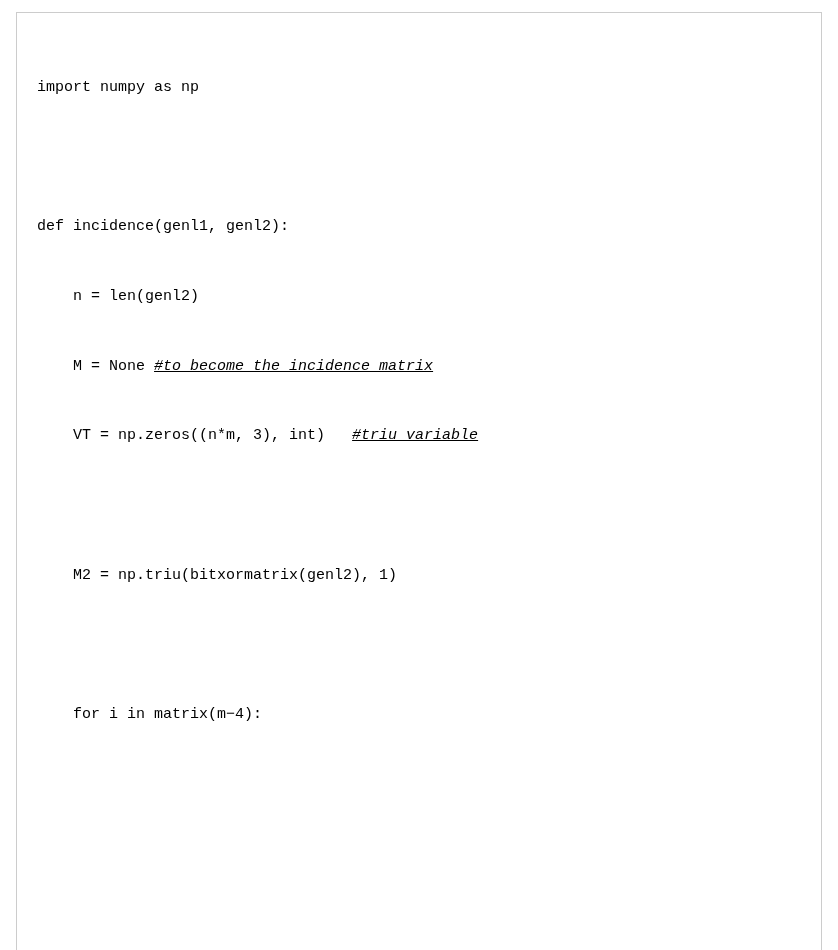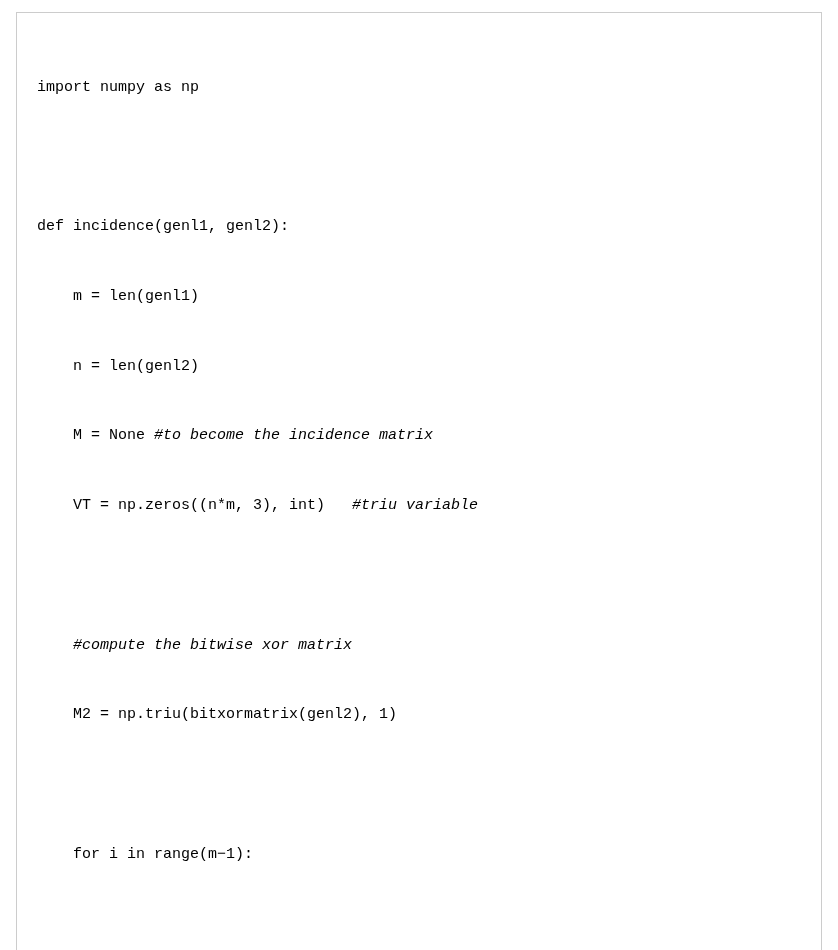--- a/index.html
+++ b/index.html
@@ -25,38 +25,37 @@
       border: 1px solid #cccccc;
       padding: 16px 20px;
     }
 
     .kw {
       font-weight: normal;
     }
 
     .comment {
       font-style: italic;
+      text-decoration: underline;
     }
   </style>
 </head>
 <body>
 
 <div class="code-block">
   <div><span class="kw">import</span><span> numpy </span><span>as</span><span> np</span></div>
   <div>&nbsp;</div>
   <div><span class="kw">def</span><span> incidence(genl1, genl2):</span></div>
-  <div><span>    m = </span><span class="kw">len</span><span>(genl1)</span></div>
   <div><span>    n = </span><span class="kw">len</span><span>(genl2)</span></div>
   <div><span>    M = None </span><span class="comment">#to become the incidence matrix</span></div>
   <div><span>    VT = np.zeros((n*m, 3), </span><span class="kw">int</span><span>)   </span><span class="comment">#triu variable</span></div>
   <div>&nbsp;</div>
-  <div><span>    </span><span class="comment">#compute the bitwise xor matrix</span></div>
   <div><span>    M2 = np.triu(bitxormatrix(genl2), 1)</span></div>
   <div>&nbsp;</div>
-  <div><span>    </span><span class="kw">for</span><span> i </span><span class="kw">in</span><span> </span><span class="kw">range</span><span>(m−1):</span></div>
+  <div><span>    </span><span class="kw">for</span><span> i </span><span class="kw">in</span><span> </span><span class="kw">matrix</span><span>(m−4):</span></div>
   
   
   
   
   
   
   
   
   
   

